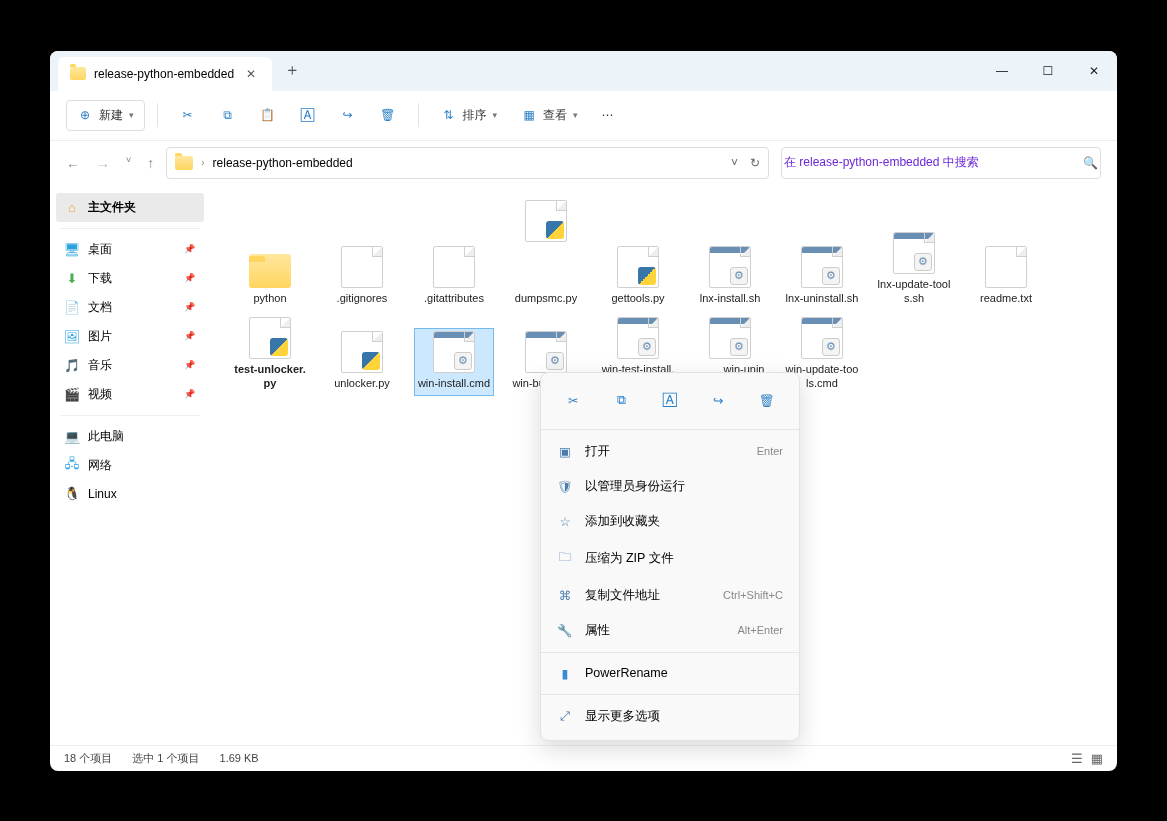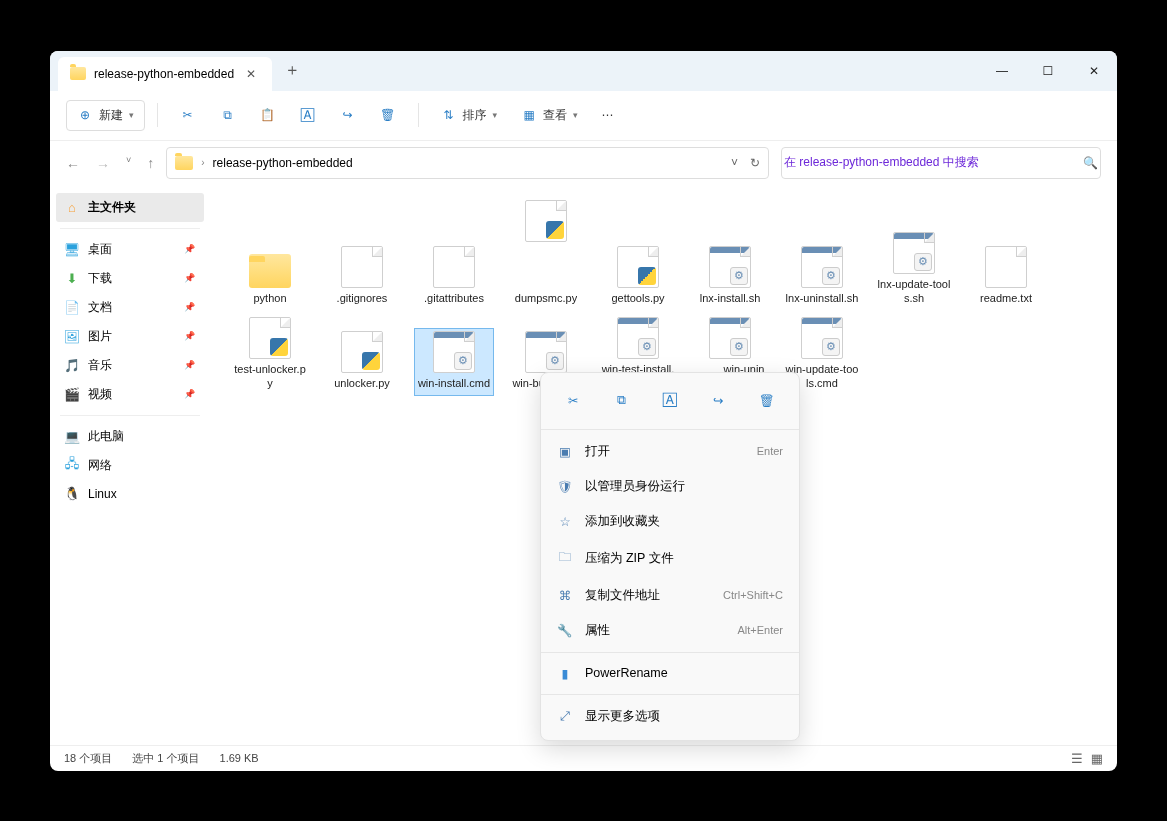--- a/index.html
+++ b/index.html
@@ -241,21 +241,21 @@
             <div style="word-break: break-all; max-height: 28px; overflow: hidden;">lnx-update-tools.sh</div>
           </div>
           <div class="file">
             <div class="fi-icon fi-blank"></div>
             <div style="word-break: break-all; max-height: 28px; overflow: hidden;">readme.txt</div>
           </div>
           <div class="file">
             <div class="fi-icon fi-blank">
               <div class="badge py"></div>
             </div>
-            <div style="word-break: break-all; max-height: 28px; overflow: hidden;">test-unlocker.py</div>
+            <div style="word-break: break-all; max-height: 28px; overflow: hidden; font-weight: bold;">test-unlocker.py</div>
           </div>
           <div class="file">
             <div class="fi-icon fi-blank">
               <div class="badge py"></div>
             </div>
             <div style="word-break: break-all; max-height: 28px; overflow: hidden;">unlocker.py</div>
           </div>
           <div class="file selected">
             <div class="fi-icon fi-blank">
               <div class="gear-top"></div>

